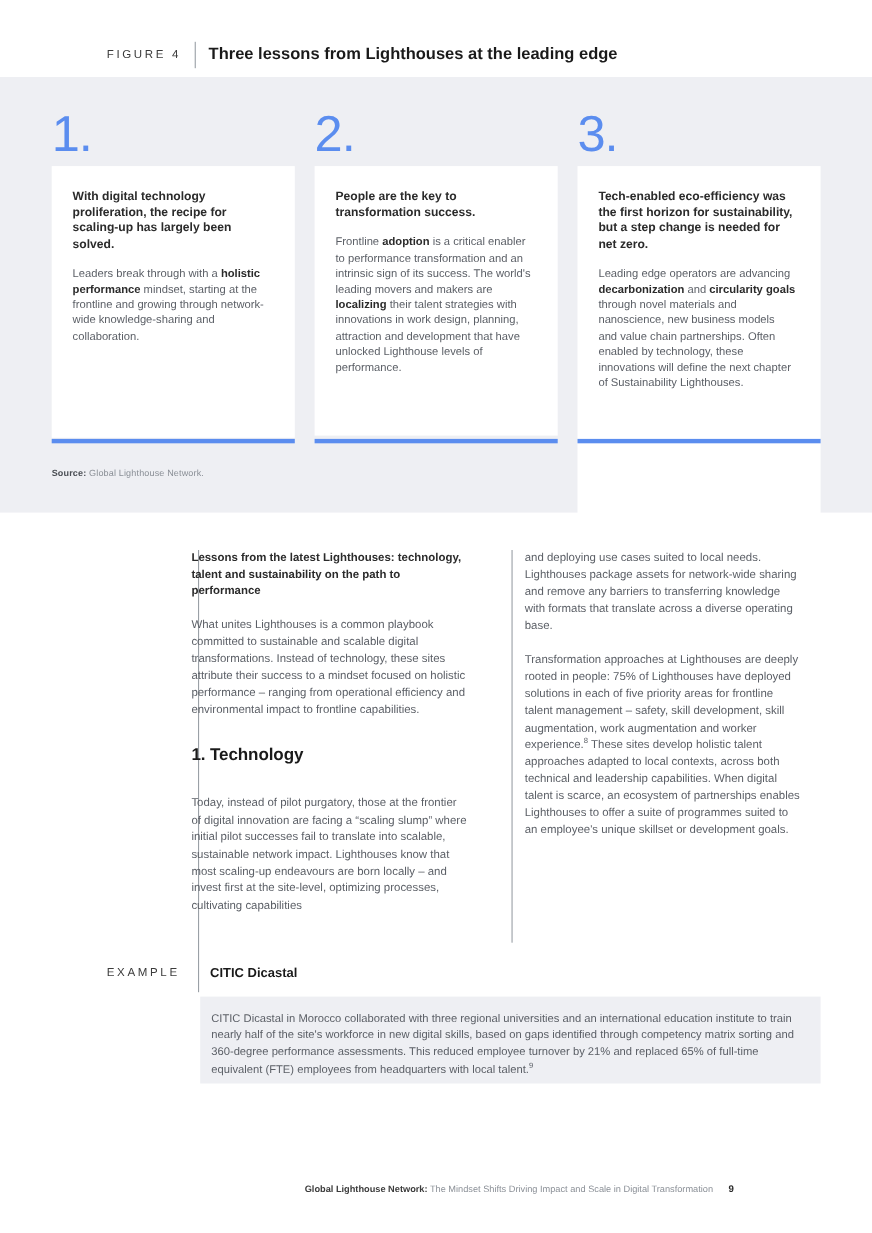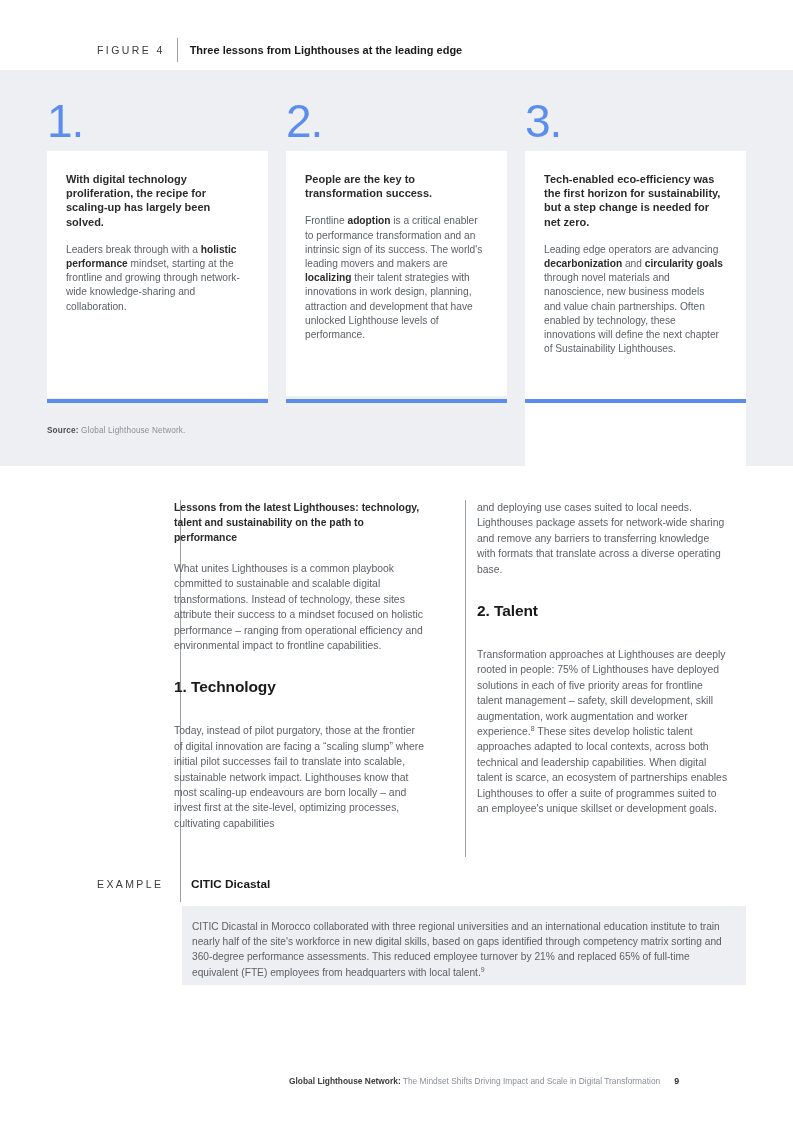--- a/index.html
+++ b/index.html
@@ -33,21 +33,21 @@
     line-height: 24px;
     padding-right: 12px;
     white-space: nowrap;
   }
   .figure-rule {
     width: 1px;
     background: #9aa0a6;
     margin-right: 12px;
   }
   .figure-title {
-    font-size: 11px;
+    font-size: 15px;
     font-weight: bold;
     color: #1a1a1a;
     line-height: 24px;
     white-space: nowrap;
   }
 
   
   .grey-band {
     position: absolute;
     left: 0;
@@ -215,21 +215,21 @@
   .example-text {
     font-size: 10.2px;
     line-height: 15.2px;
     color: #5b5f66;
     margin: 0;
   }
 
   
   .footer {
     position: absolute;
-    left: 289px;
+    left: 277px;
     top: 1076px;
     font-size: 8.4px;
     color: #8a8f96;
     white-space: nowrap;
   }
   .footer b {
     color: #3b3b3b;
     font-weight: bold;
   }
   .footer .pagenum {
@@ -288,21 +288,20 @@
 
 <div class="text-col left">
   <p class="lede">Lessons from the latest Lighthouses: technology, talent and sustainability on the path to performance</p>
   <p class="para">What unites Lighthouses is a common playbook committed to sustainable and scalable digital transformations. Instead of technology, these sites attribute their success to a mindset focused on holistic performance – ranging from operational efficiency and environmental impact to frontline capabilities.</p>
   <h2 class="section-head">1. Technology</h2>
   <p class="para">Today, instead of pilot purgatory, those at the frontier of digital innovation are facing a “scaling slump” where initial pilot successes fail to translate into scalable, sustainable network impact. Lighthouses know that most scaling-up endeavours are born locally – and invest first at the site-level, optimizing processes, cultivating capabilities</p>
 </div>
 
 <div class="text-col right">
   <p class="para">and deploying use cases suited to local needs. Lighthouses package assets for network-wide sharing and remove any barriers to transferring knowledge with formats that translate across a diverse operating base.</p>
-  <h2 class="section-head">2. Talent</h2>
   <p class="para"><span>Transformation approaches at Lighthouses are deeply rooted in people: 75% of Lighthouses have deployed solutions in each of five priority areas for frontline talent management – safety, skill development, skill augmentation, work augmentation and worker experience.</span><sup>8</sup><span> These sites develop holistic talent approaches adapted to local contexts, across both technical and leadership capabilities. When digital talent is scarce, an ecosystem of partnerships enables Lighthouses to offer a suite of programmes suited to an employee's unique skillset or development goals.</span></p>
 </div>
 
 <div class="example-label">EXAMPLE</div>
 <div class="example-title">CITIC Dicastal</div>
 <div class="example-box">
   <p class="example-text"><span>CITIC Dicastal in Morocco collaborated with three regional universities and an international education institute to train nearly half of the site's workforce in new digital skills, based on gaps identified through competency matrix sorting and 360-degree performance assessments. This reduced employee turnover by 21% and replaced 65% of full-time equivalent (FTE) employees from headquarters with local talent.</span><sup>9</sup></p>
 </div>
 
 <div class="footer">

